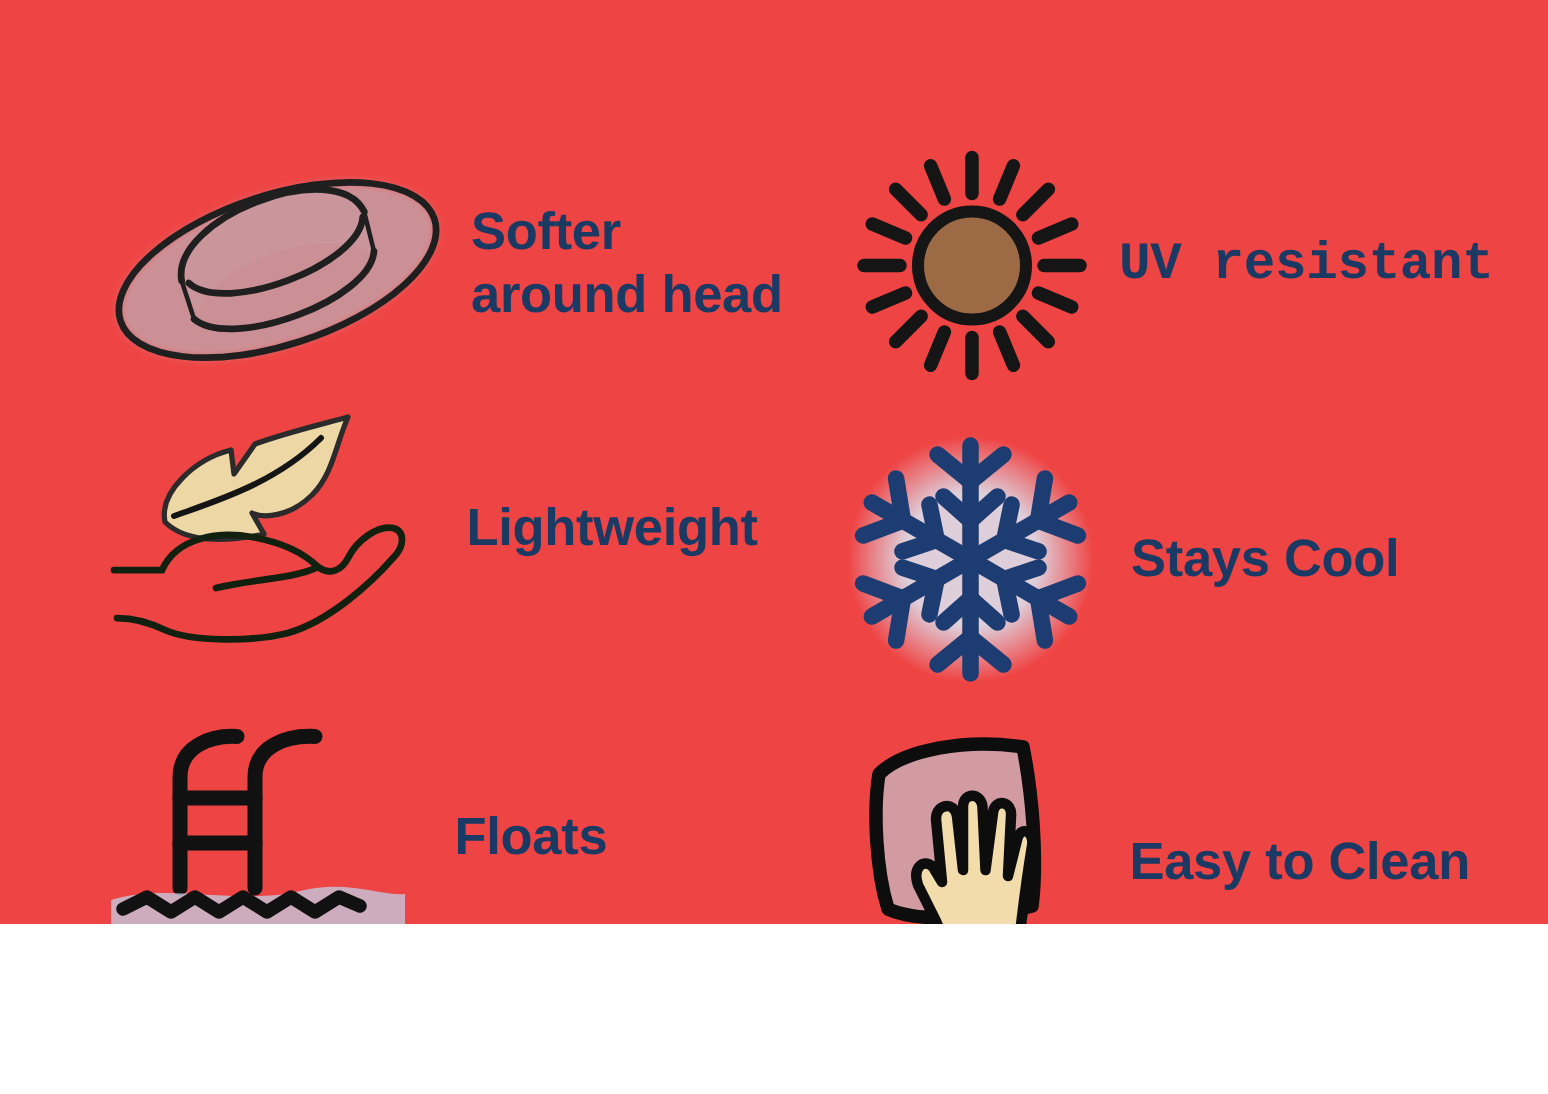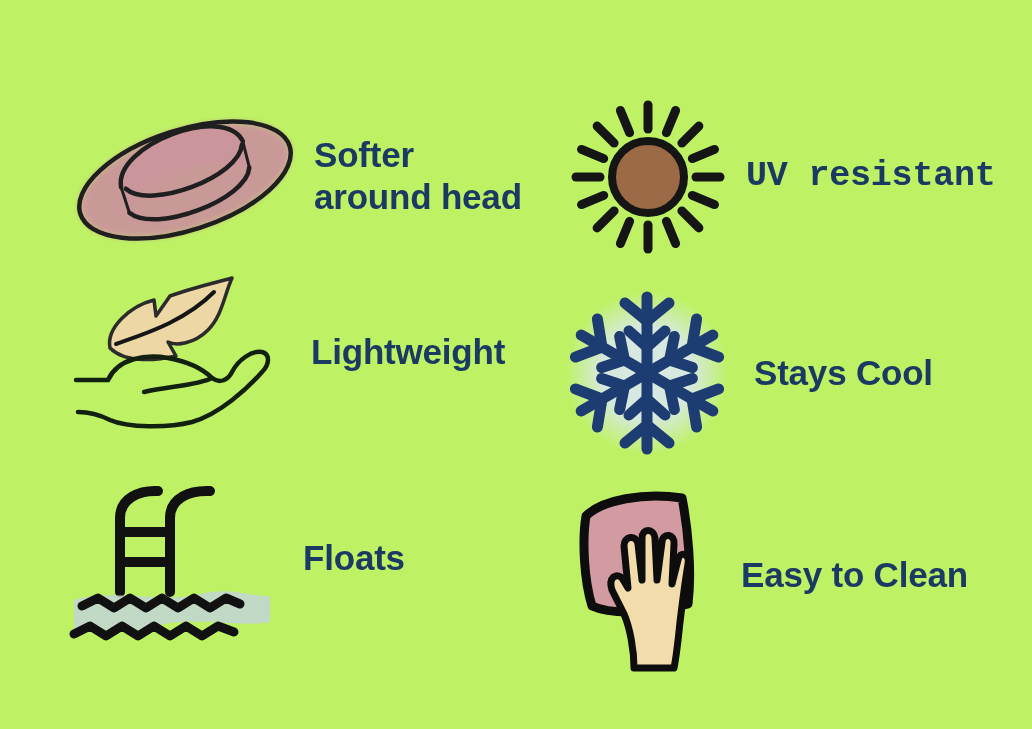--- a/index.html
+++ b/index.html
@@ -7,22 +7,22 @@
     margin: 0;
     padding: 0;
     background: #ffffff;
   }
   body {
     font-family: "Liberation Sans", "DejaVu Sans", sans-serif;
   }
   #canvas {
     position: relative;
     width: 1032px;
-    height: 729px;
-    background: #bef264;
+    height: 616px;
+    background: #ef4444;
     overflow: hidden;
   }
   .feature {
     position: absolute;
     display: flex;
     align-items: center;
   }
   .icon-box {
     position: relative;
     flex: 0 0 auto;
@@ -47,21 +47,21 @@
   #feature-lightweight { left: 72px;  top: 272px; }
   #feature-lightweight .feature-label { margin-left: 14px; }
 
   #feature-cool        { left: 562px; top: 288px; }
   #feature-cool .feature-label { margin-left: 22px; }
 
   #feature-floats      { left: 70px;  top: 470px; }
   #feature-floats .feature-label { margin-left: 18px; }
 
   #feature-clean       { left: 572px; top: 480px; }
-  #feature-clean .feature-label { margin-left: 24px; }
+  #feature-clean .feature-label { margin-left: 36px; }
 
   svg { display: block; overflow: visible; }
 </style>
 </head>
 <body>
 
 <div id="canvas">
 
   <div class="feature" id="feature-softer">
     <div class="icon-box">

